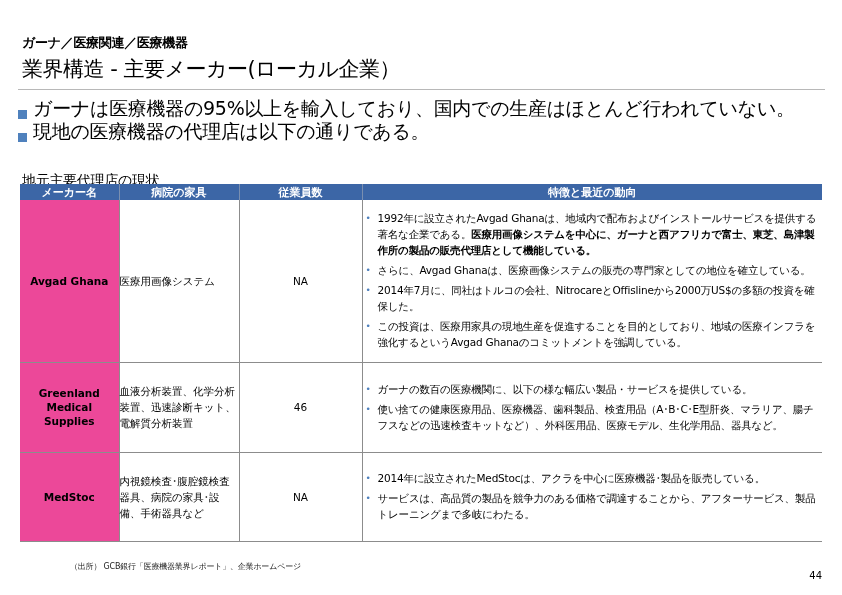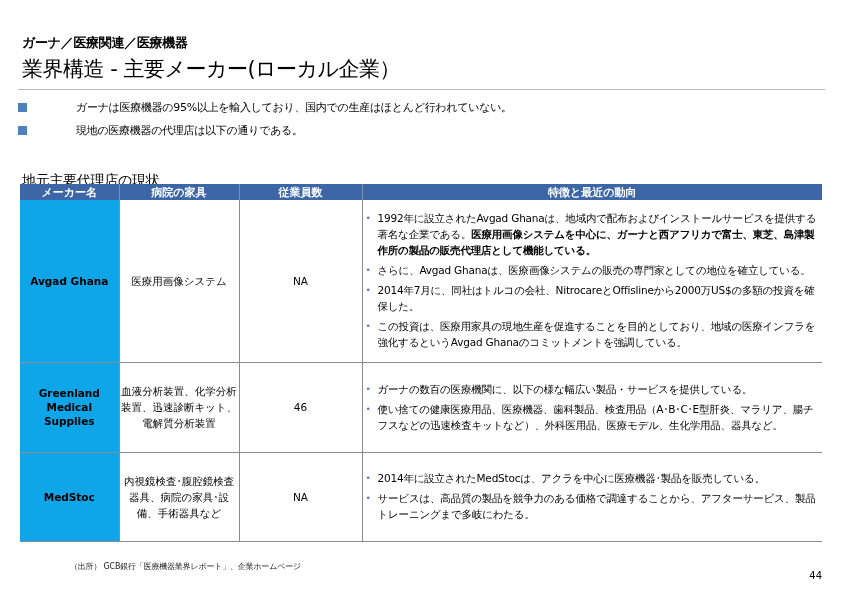--- a/index.html
+++ b/index.html
@@ -4,37 +4,37 @@
 <style>
   html, body { margin:0; padding:0; }
   body {
     width:842px; height:595px; background:#ffffff; position:relative; overflow:hidden;
     font-family:"DejaVu Sans", "Liberation Sans", sans-serif; color:#000;
   }
   .breadcrumb { position:absolute; left:22px; top:34px; font-size:13px; font-weight:bold; letter-spacing:-0.3px; }
   .title { position:absolute; left:22px; top:55px; font-size:21px; font-weight:normal; letter-spacing:-0.5px; }
   .title-rule { position:absolute; left:18px; top:89px; width:807px; height:1px; background:#b8b8b8; }
   .bullets { position:absolute; left:18px; top:96px; margin:0; padding:0; list-style:none; }
-  .bullets li { font-size:11px; height:23px; line-height:21px; display:flex; align-items:center; letter-spacing:-0.3px;gap:43px; }
+  .bullets li { font-size:19px; height:23px; line-height:21px; display:flex; align-items:flex-end; letter-spacing:-0.3px; }
   .bullets .sq { display:inline-block; width:9px; height:9px; background:#4f81bd; margin-right:6px; flex:none; }
   .section-title { position:absolute; left:22px; top:172px; font-size:14px; font-weight:normal; letter-spacing:-0.3px; }
   table.grid {
     position:absolute; left:20px; top:184px; width:802px; border-collapse:collapse; table-layout:fixed;
   }
   table.grid th {
     background:#3c66a6; color:#fff; font-size:11px; font-weight:bold; height:16px; padding:0;
     border-right:1px solid #7a8fb0; text-align:center;
   }
   table.grid th:last-child { border-right:none; }
   table.grid td {
     border-bottom:1px solid #8c8c8c; border-right:1px solid #8c8c8c; vertical-align:middle; font-size:10.5px; padding:0;
   }
   table.grid td:last-child { border-right:none; }
-  td.maker { background:#0ea5e9; text-align:center; font-weight:bold; font-size:11px; line-height:14px; }
-  td.products { text-align:center; line-height:16px; padding:0 6px; }
+  td.maker { background:#ec4899; text-align:center; font-weight:bold; font-size:11px; line-height:14px; }
+  td.products { text-align:left; line-height:16px; padding:0 6px; }
   td.employees { text-align:center; font-size:11px;margin-left:44px; }
   td.features { padding:3px 8px 3px 6px; }
   ul.feat { list-style:none; margin:0; padding:0; }
   ul.feat li { position:relative; padding-left:15px; font-size:10.5px; line-height:16px; margin:3px 0 4px 0; letter-spacing:-0.2px; }
   ul.feat li .dot { position:absolute; left:3px; top:0; color:#4f81bd; font-size:9px; }
   ul.feat li b { font-weight:bold; }
   .source { position:absolute; left:22px; top:561px; font-size:8px; color:#222; letter-spacing:-0.2px;margin-left:48px; }
   .page-num { position:absolute; right:20px; top:570px; font-size:10px; }
 </style>
 </head>

